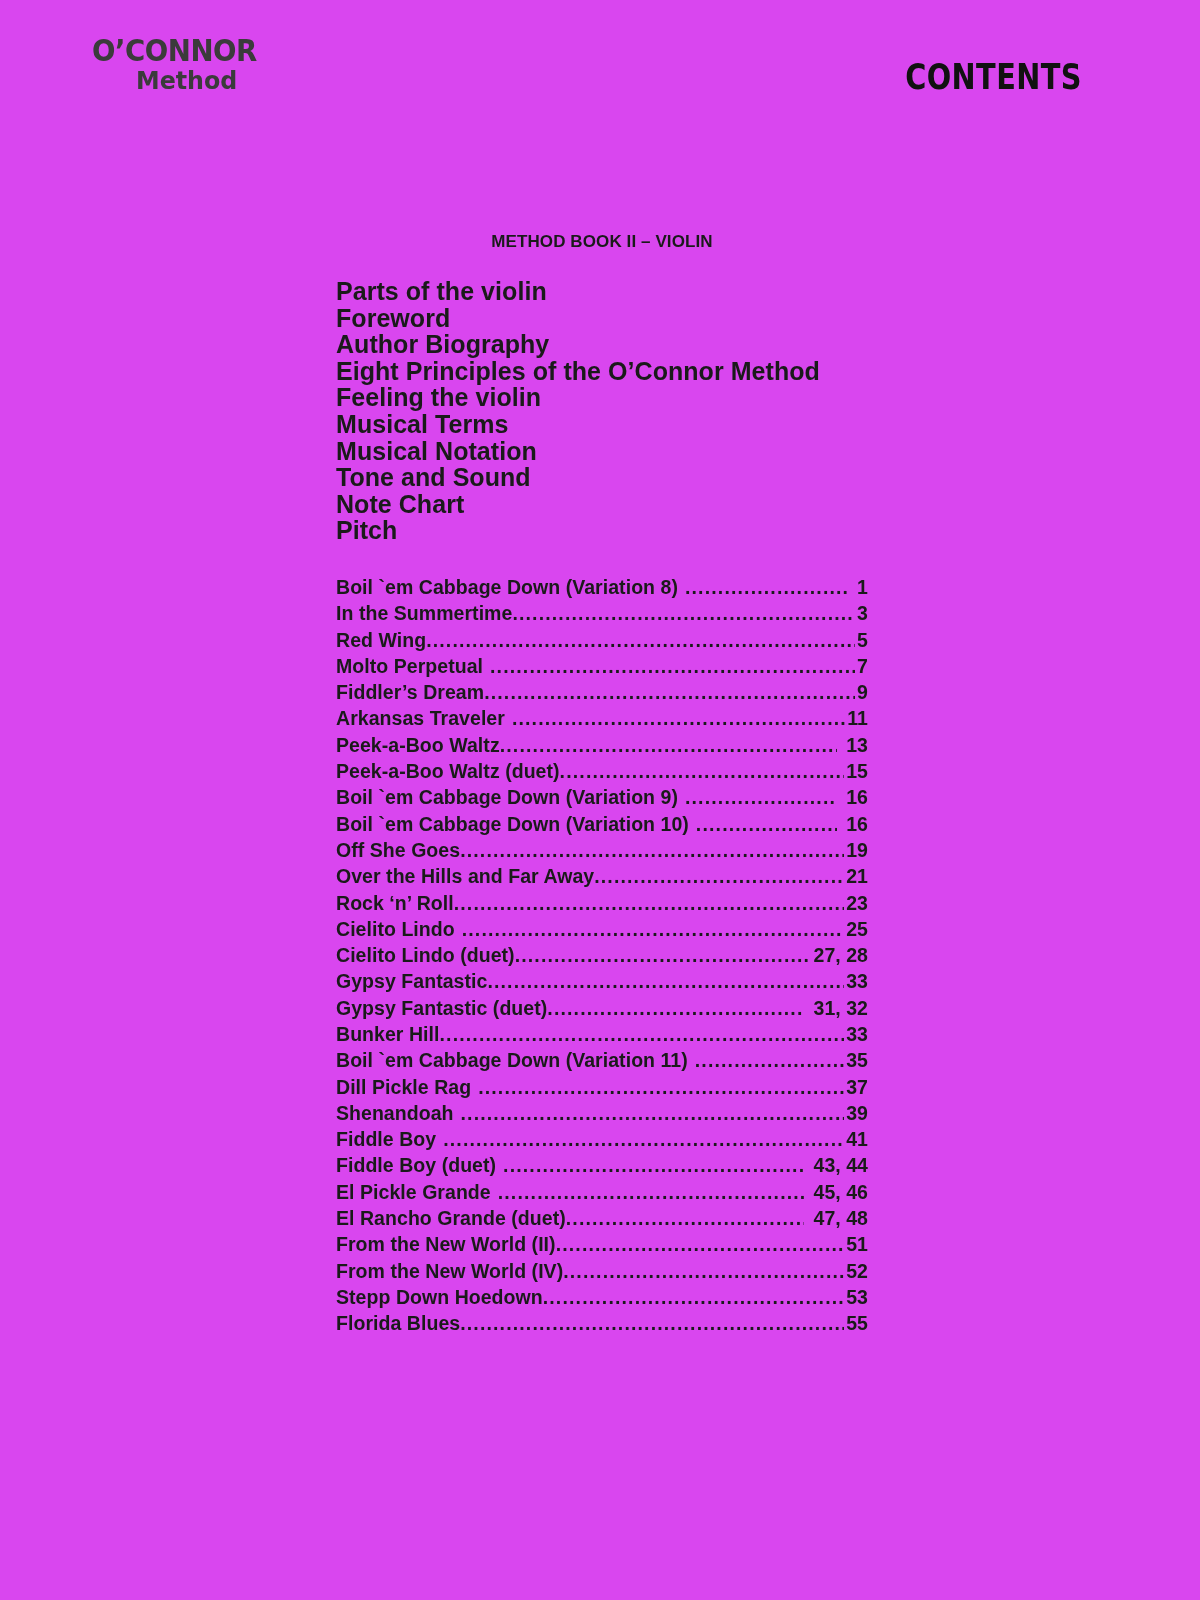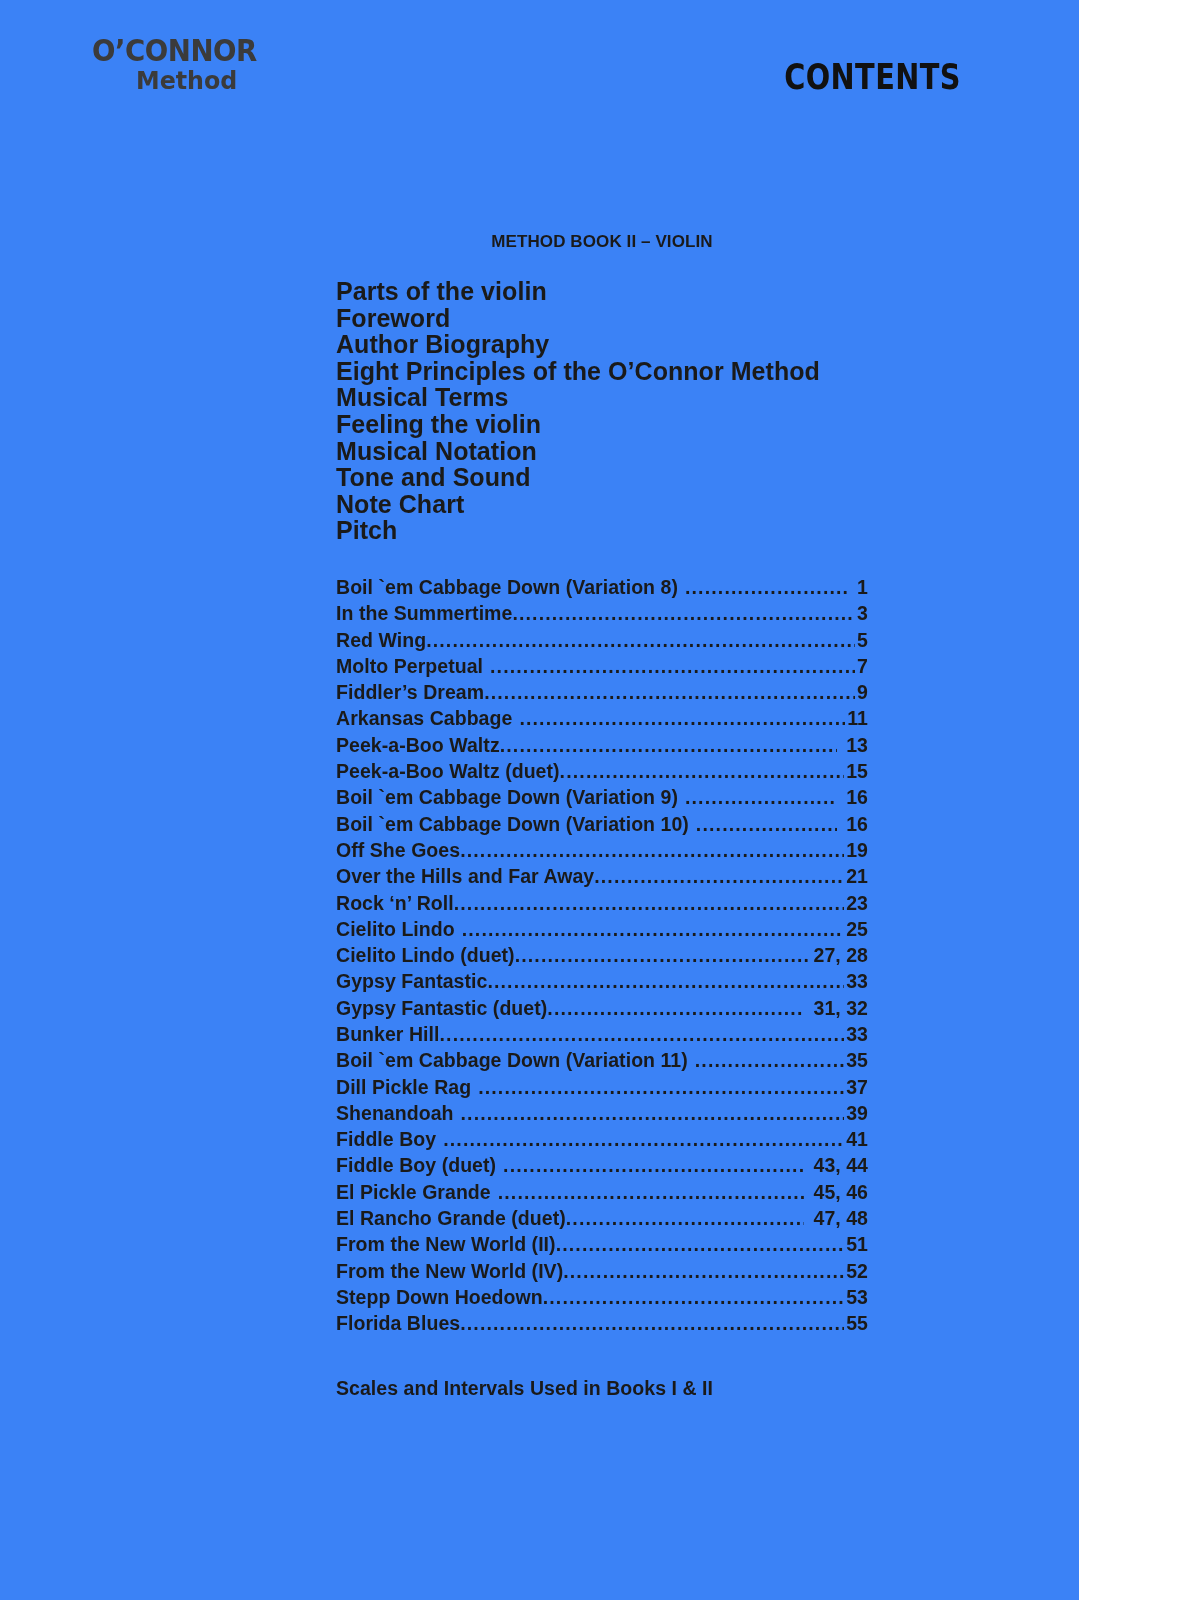--- a/index.html
+++ b/index.html
@@ -7,23 +7,23 @@
     margin: 0;
     padding: 0;
     background: #ffffff;
   }
   body {
     font-family: "Liberation Sans", "DejaVu Sans", sans-serif;
     color: #1a1a1a;
   }
   .page {
     position: relative;
-    width: 1079px;
+    width: 1200px;
     height: 1600px;
-    background: #3b82f6;
+    background: #d946ef;
     overflow: hidden;
     box-sizing: border-box;
   }
 
   
   .brand {
     position: absolute;
     left: 92px;
     top: 36px;
     width: 300px;
@@ -167,22 +167,22 @@
 
   <div class="col">
 
     <div class="section-title">METHOD BOOK II – VIOLIN</div>
 
     <ul class="front-matter">
         <li><span>Parts of the violin</span></li>
         <li><span>Foreword</span></li>
         <li><span>Author Biography</span></li>
         <li><span>Eight Principles of the O’Connor Method</span></li>
+        <li><span>Feeling the violin</span></li>
         <li><span>Musical Terms</span></li>
-        <li><span>Feeling the violin</span></li>
         <li><span>Musical Notation</span></li>
         <li><span>Tone and Sound</span></li>
         <li><span>Note Chart</span></li>
         <li><span>Pitch</span></li>
       </ul>
 
     <ul class="toc">
         <li class="toc-row sp-before sp-after">
           <span class="toc-label">Boil `em Cabbage Down (Variation 8)</span>
           <span class="toc-dots"></span>
@@ -202,21 +202,21 @@
           <span class="toc-label">Molto Perpetual</span>
           <span class="toc-dots"></span>
           <span class="toc-page">7</span>
         </li>
         <li class="toc-row">
           <span class="toc-label">Fiddler’s Dream</span>
           <span class="toc-dots"></span>
           <span class="toc-page">9</span>
         </li>
         <li class="toc-row sp-before">
-          <span class="toc-label">Arkansas Cabbage</span>
+          <span class="toc-label">Arkansas Traveler</span>
           <span class="toc-dots"></span>
           <span class="toc-page">11</span>
         </li>
         <li class="toc-row sp-after">
           <span class="toc-label">Peek-a-Boo Waltz</span>
           <span class="toc-dots"></span>
           <span class="toc-page">13</span>
         </li>
         <li class="toc-row">
           <span class="toc-label">Peek-a-Boo Waltz (duet)</span>
@@ -323,17 +323,16 @@
           <span class="toc-dots"></span>
           <span class="toc-page">53</span>
         </li>
         <li class="toc-row">
           <span class="toc-label">Florida Blues</span>
           <span class="toc-dots"></span>
           <span class="toc-page">55</span>
         </li>
       </ul>
 
-    <div class="footer-note">Scales and Intervals Used in Books I &amp; II</div>
 
   </div>
 
 </div>
 
 </body></html>

